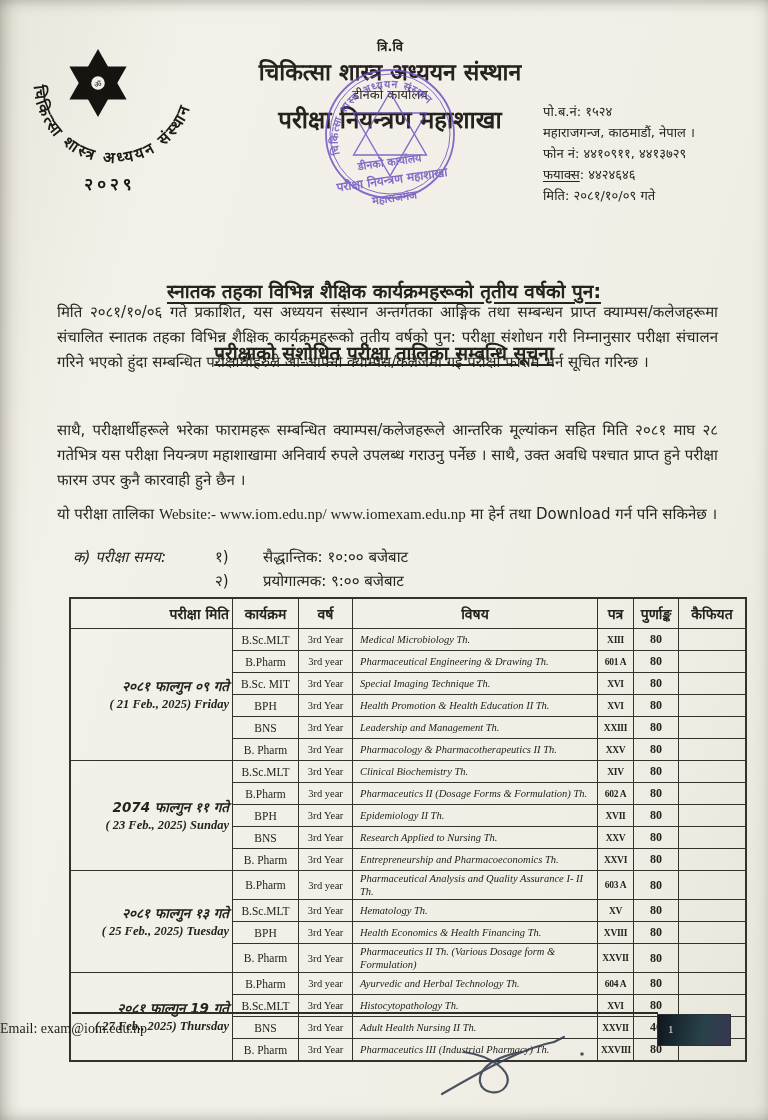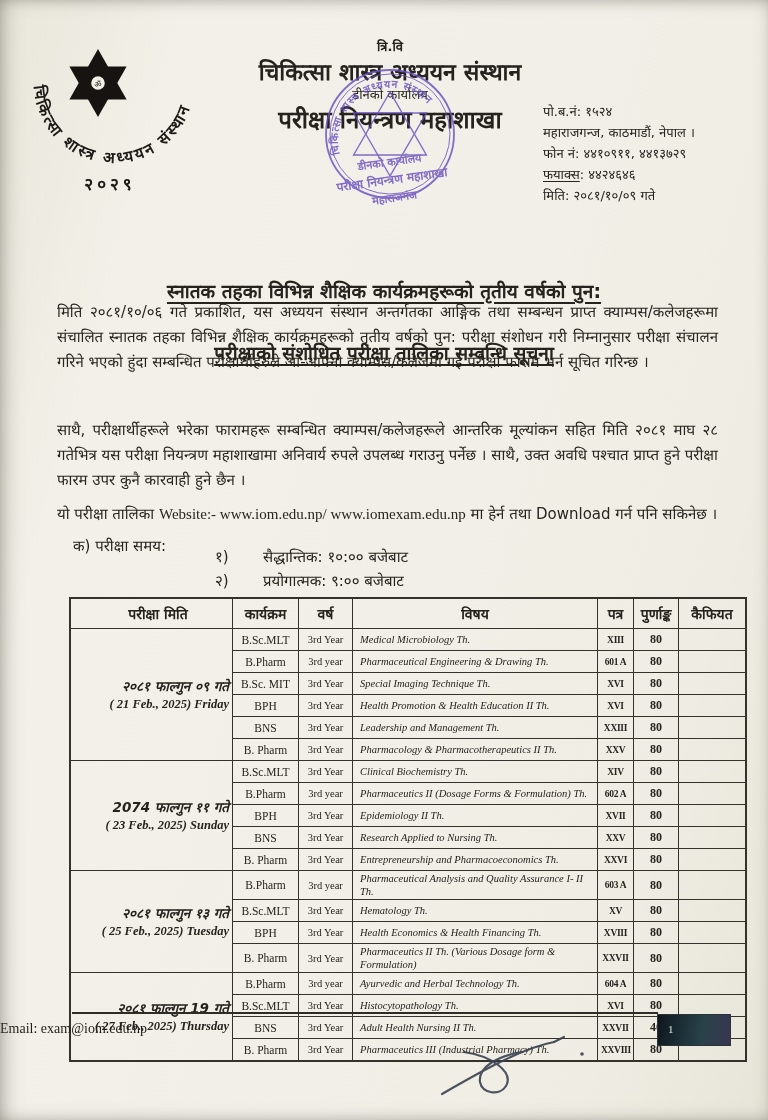--- a/index.html
+++ b/index.html
@@ -27,29 +27,29 @@
   .contact .u{text-decoration:underline;text-underline-offset:2px;}
   
   .title{left:0;top:243px;width:768px;text-align:center;font-size:19px;font-weight:bold;line-height:28px;}
   .title div{text-decoration:underline;text-underline-offset:4px;text-decoration-thickness:1.5px;margin-top:34px;}
   
   .para{left:57px;width:661px;font-size:15px;line-height:25px;text-align:justify;color:#28251f;}
   .p1{top:300px;}
   .p2{top:418px;}
   .p3{top:502px;line-height:24px;}
   .latin-serif{font-family:"Liberation Serif",serif;}
-  .time-label{left:73px;top:535px;font-size:15px;font-weight:500;}
+  .time-label{left:73px;top:546px;font-size:15px;font-weight:500;font-style:italic;}
   .time-num{font-size:15px;}
   .time-txt{font-size:15px;}
   
   table.exam{position:absolute;left:70px;top:598px;width:675px;border-collapse:collapse;table-layout:fixed;}
   table.exam th,table.exam td{border:1.4px solid #35322c;overflow:hidden;}
   table.exam{outline:1px solid #35322c;}
   thead th{height:29px;font-size:14px;font-weight:bold;padding:0 3px;font-family:"DejaVu Sans",sans-serif;}
-  th.h-date{text-align:center;padding-left:16px;}
+  th.h-date{text-align:right;padding-left:16px;}
   tbody td{height:19px;padding:1px 3px;}
   td.date-cell{text-align:right;vertical-align:middle;font-style:italic;}
   .date-np{font-size:13.5px;font-weight:bold;white-space:nowrap;}
   .date-en{font-size:12.5px;font-weight:bold;font-family:"Liberation Serif",serif;margin-top:2px;}
   td.prog-cell{font-family:"Liberation Serif",serif;font-size:11.5px;text-align:center;white-space:nowrap;}
   td.year-cell{font-family:"Liberation Serif",serif;font-size:10.5px;text-align:center;white-space:nowrap;}
   td.subj-cell{font-family:"Liberation Serif",serif;font-size:10.5px;text-align:left;padding-left:7px;line-height:13px;font-style:italic;}
   td.paper-cell{font-family:"Liberation Serif",serif;font-size:9.5px;text-align:center;letter-spacing:-.3px;white-space:nowrap;font-weight:600;}
   td.marks-cell{font-family:"Liberation Serif",serif;font-size:12px;font-weight:bold;text-align:center;}
   td.rem-cell{}

